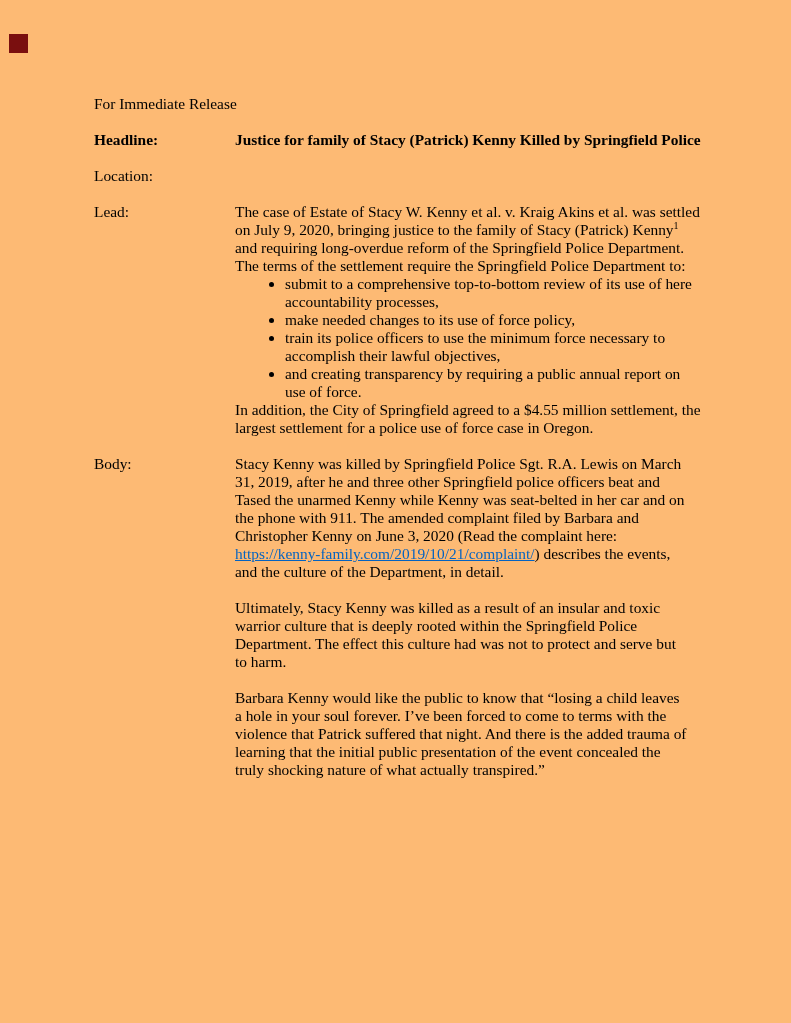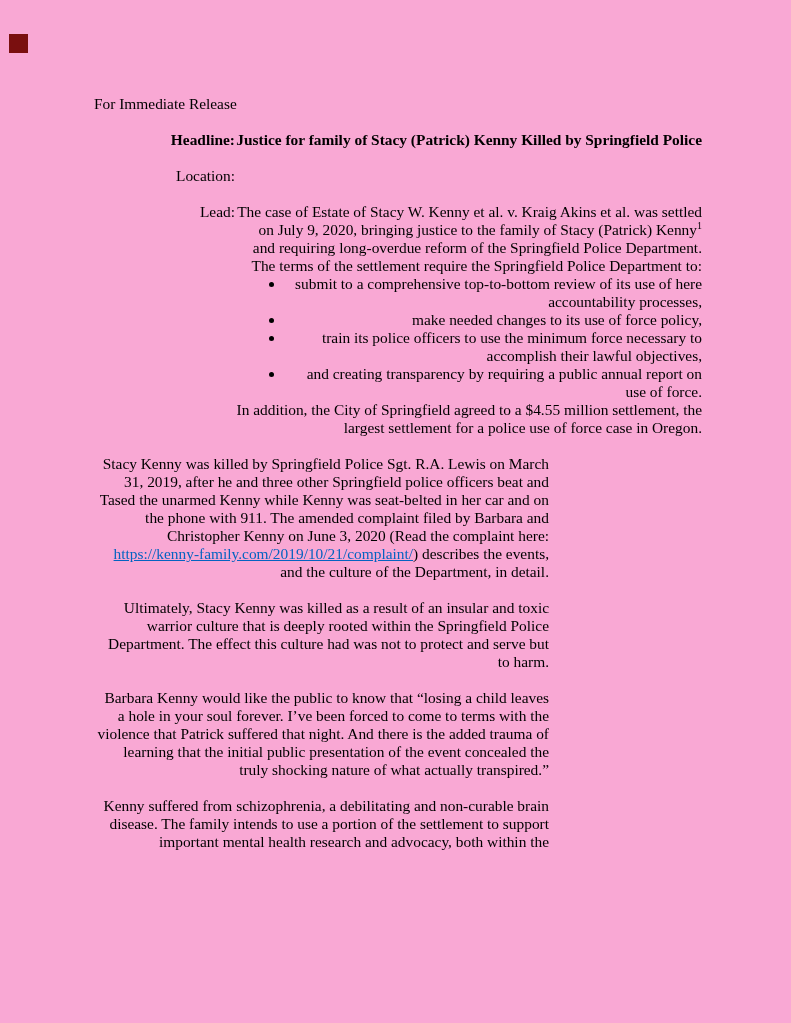--- a/index.html
+++ b/index.html
@@ -4,21 +4,21 @@
 <style>
   html, body {
     margin: 0;
     padding: 0;
     background: #ffffff;
   }
   .page {
     position: relative;
     width: 791px;
     height: 1023px;
-    background: #f9a8d4;
+    background: #fdba74;
     overflow: hidden;
     font-family: "Liberation Serif", "DejaVu Serif", serif;
     font-size: 15.4px;
     line-height: 18px;
     color: #000000;
   }
   .annotation-marker {
     position: absolute;
     left: 9px;
     top: 34px;
@@ -28,21 +28,20 @@
   }
   .content {
     position: absolute;
     top: 95px;
     left: 94px;
     width: 608px;
   }
   .row {
     display: flex;
     margin-bottom: 18px;
-    text-align: right;
   }
   .label-col {
     width: 141px;
     flex: 0 0 141px;
   }
   .value-col {
     width: 467px;
     flex: 0 0 467px;
   }
   .bold { font-weight: bold; }
@@ -98,22 +97,22 @@
           <li>submit to a comprehensive top-to-bottom review of its use of here accountability processes,</li>
           <li>make needed changes to its use of force policy,</li>
           <li>train its police officers to use the minimum force necessary to accomplish their lawful objectives,</li>
           <li>and creating transparency by requiring a public annual report on use of force.</li>
         </ul>
         <div>In addition, the City of Springfield agreed to a $4.55 million settlement, the largest settlement for a police use of force case in Oregon.</div>
       </div>
     </div>
 
     <div class="row">
+      <div class="label-col">Body:</div>
       <div class="value-col">
         <p class="para"><span>Stacy Kenny was killed by Springfield Police Sgt. R.A. Lewis on March 31, 2019, after he and three other Springfield police officers beat and Tased the unarmed Kenny while Kenny was seat-belted in her car and on the phone with 911. The amended complaint filed by Barbara and Christopher Kenny on June 3, 2020 (Read the complaint here: </span><a class="doc-link" style="color: rgb(5, 99, 193);">https://kenny-family.com/2019/10/21/complaint/</a><span>) describes the events, and the culture of the Department, in detail.</span></p>
         <p class="para">Ultimately, Stacy Kenny was killed as a result of an insular and toxic warrior culture that is deeply rooted within the Springfield Police Department. The effect this culture had was not to protect and serve but to harm.</p>
         <p class="para">Barbara Kenny would like the public to know that “losing a child leaves a hole in your soul forever. I’ve been forced to come to terms with the violence that Patrick suffered that night. And there is the added trauma of learning that the initial public presentation of the event concealed the truly shocking nature of what actually transpired.”</p>
-        <p class="para">Kenny suffered from schizophrenia, a debilitating and non-curable brain disease. The family intends to use a portion of the settlement to support important mental health research and advocacy, both within the</p>
       </div>
     </div>
 
   </div>
 </div>
 
 </body></html>

